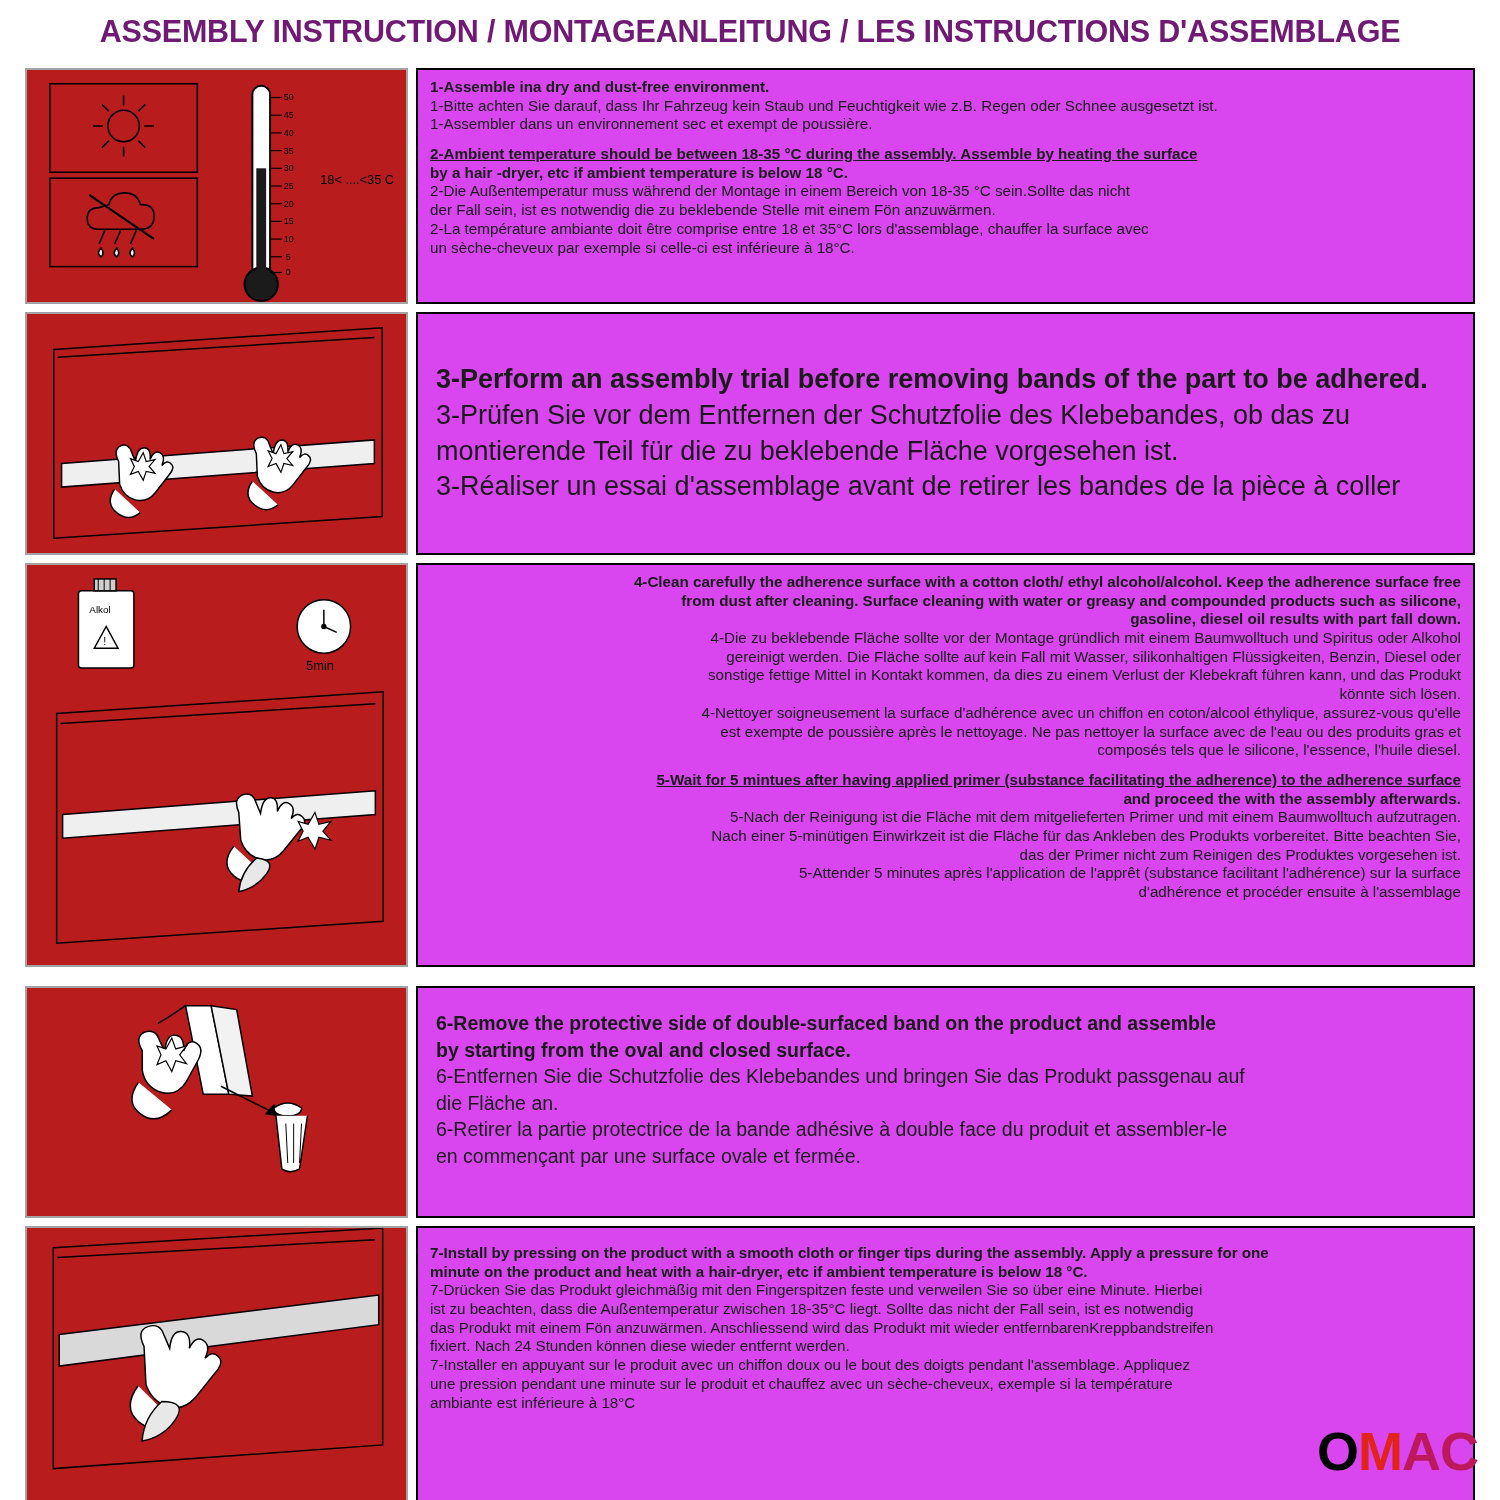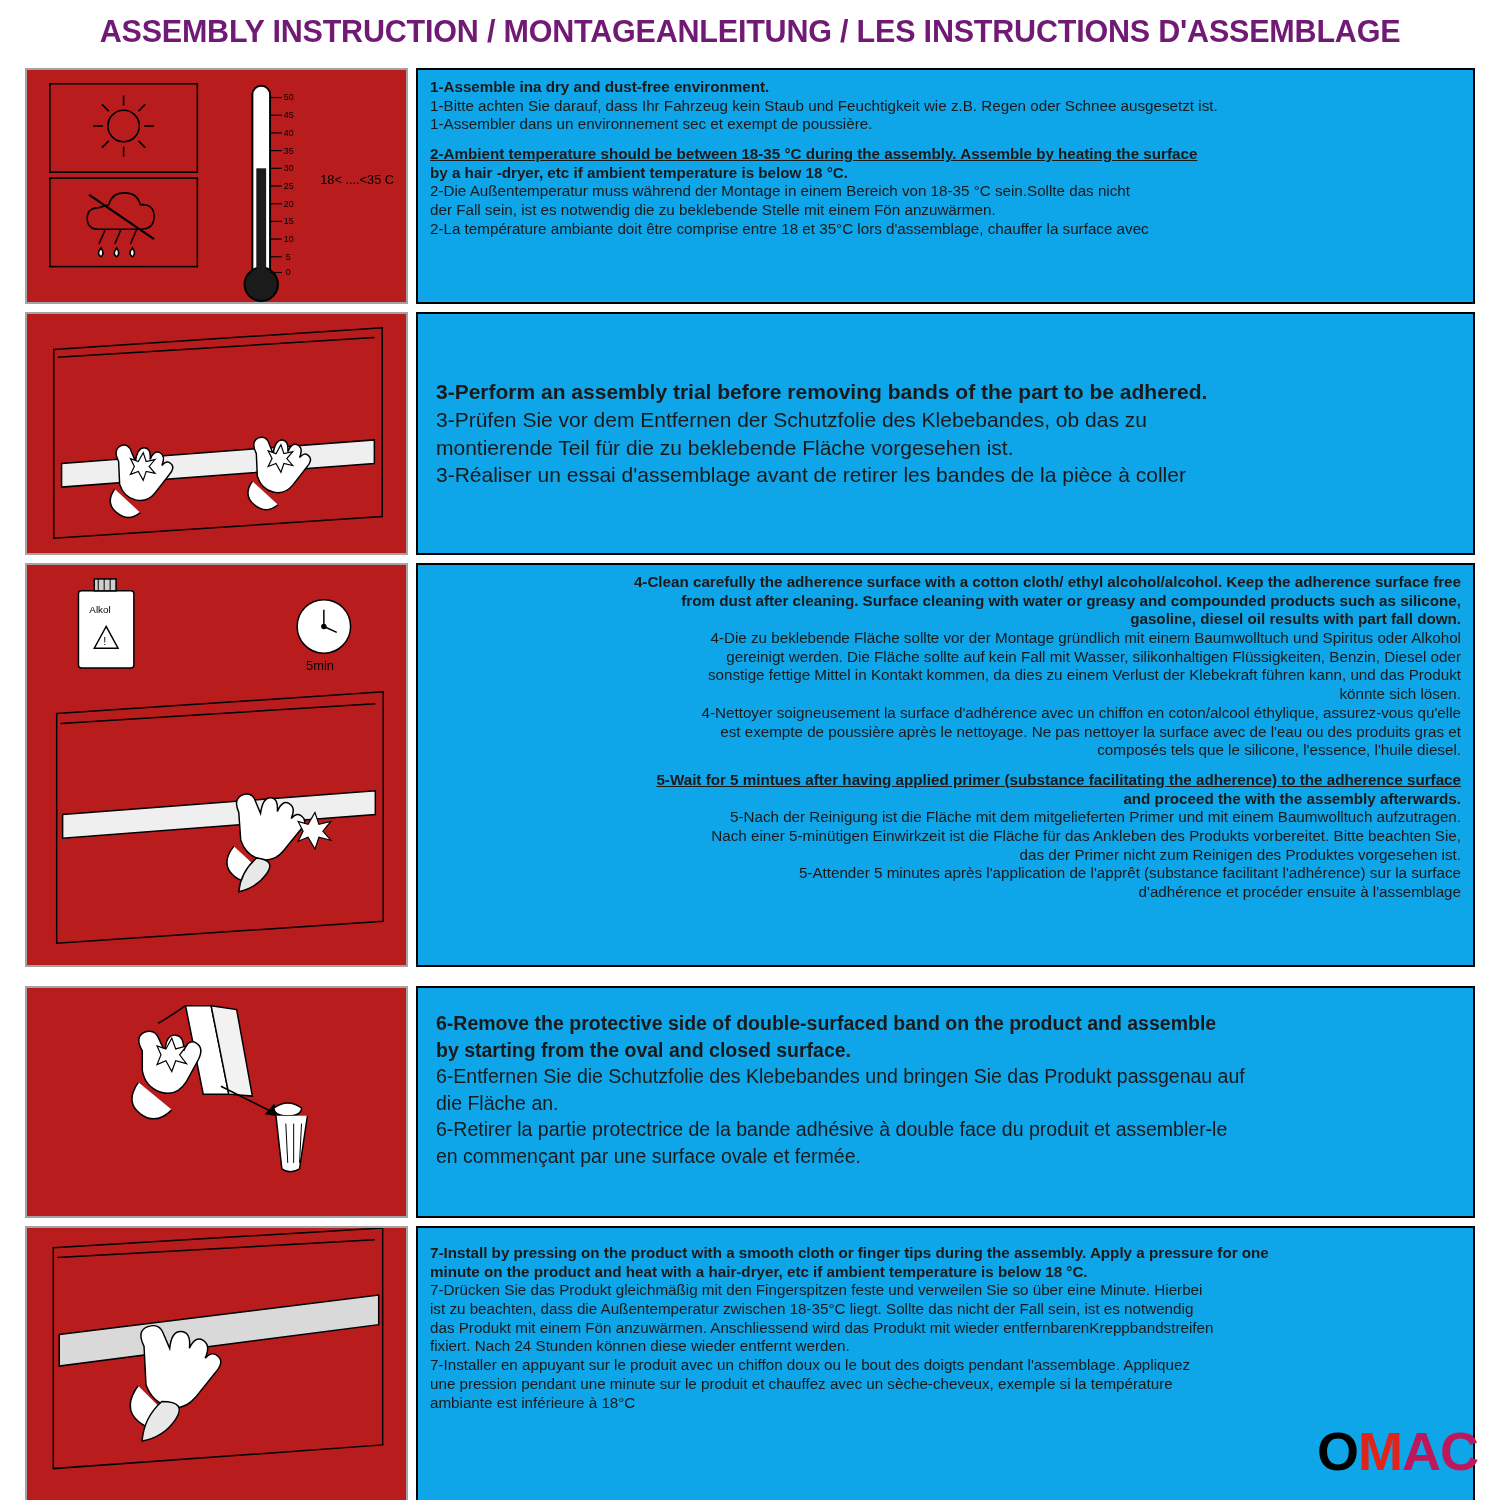--- a/index.html
+++ b/index.html
@@ -48,31 +48,31 @@
     flex: 0 0 383px;
     position: relative;
     background: #b91c1c;
   }
   .cell-txt {
     border: 2px solid #000;
     box-sizing: border-box;
     flex: 1 1 auto;
     margin-left: 8px;
     padding: 8px 12px 8px 12px;
-    background: #0ea5e9;
+    background: #d946ef;
   }
   .cell-txt p {
     margin: 0 0 0 0;
     font-size: 15.2px;
     line-height: 1.23;
     color: #1a1a1a;
   }
   .cell-txt p.b { font-weight: bold; }
   .cell-txt p.gap { margin-top: 11px; text-decoration: underline; }
-  .big p { font-size: 21px; line-height: 1.33; }
+  .big p { font-size: 27px; line-height: 1.33; }
   .big { display: flex; flex-direction: column; justify-content: center; }
 
   
   .row1 .cell-img, .row1 .cell-txt { height: 236px; }
   .row2 .cell-img, .row2 .cell-txt { height: 243px; }
   .row3 .cell-img, .row3 .cell-txt { height: 404px; text-align: right; }
   .row4 .cell-img, .row4 .cell-txt { height: 232px; margin-top: 11px; }
   .row5 .cell-img, .row5 .cell-txt { height: 287px; }
 
   .row2 .cell-txt { padding-left: 18px; }
@@ -172,20 +172,21 @@
       </div>
       <div class="cell-txt">
         <p class="b">1-Assemble ina dry and dust-free environment.</p>
         <p>1-Bitte achten Sie darauf, dass Ihr Fahrzeug kein Staub und Feuchtigkeit wie z.B. Regen oder Schnee ausgesetzt ist.</p>
         <p>1-Assembler dans un environnement sec et exempt de poussière.</p>
         <p class="b gap">2-Ambient temperature should be between 18-35 °C  during the assembly. Assemble by heating the surface</p>
         <p class="b">by a hair -dryer, etc if ambient temperature is below 18 °C.</p>
         <p>2-Die Außentemperatur muss während der Montage in einem Bereich von 18-35 °C  sein.Sollte das nicht</p>
         <p>der Fall sein, ist es notwendig die zu beklebende Stelle mit einem Fön anzuwärmen.</p>
         <p>2-La température ambiante doit être comprise entre 18 et 35°C lors d'assemblage, chauffer la surface avec</p>
+        <p>un sèche-cheveux par exemple si celle-ci est inférieure à 18°C.</p>
       </div>
     </div>
 
     <div class="row row2">
       <div class="cell-img">
         <svg class="art" viewBox="0 0 383 243">
           <g fill="none" stroke="#000" stroke-width="1.5">
             <path d="M26 36 L360 14 L360 206 L26 228 Z"></path>
             <path d="M30 44 L352 24"></path>
 

